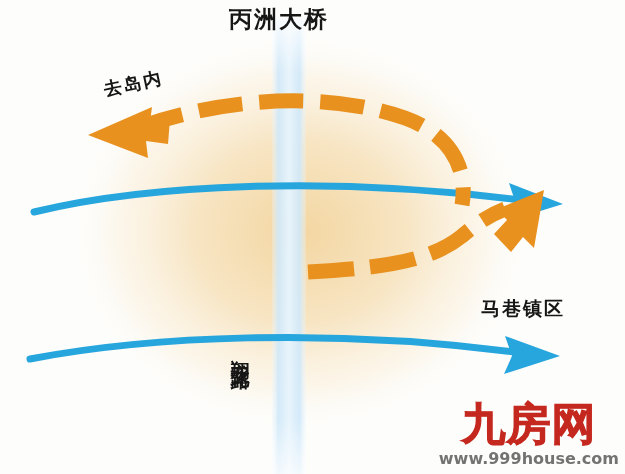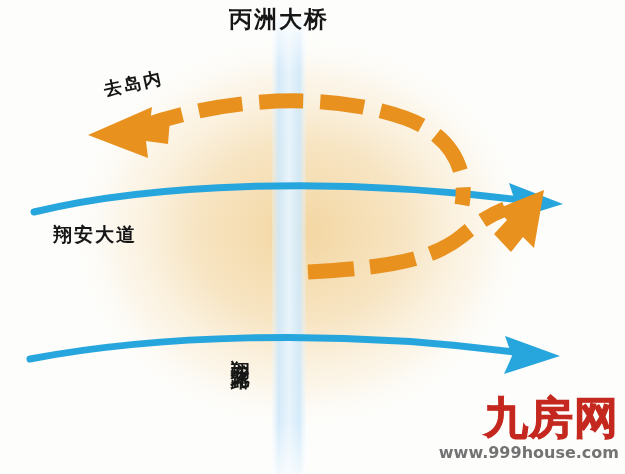--- a/index.html
+++ b/index.html
@@ -68,22 +68,22 @@
     top: 344px;
     font-size: 19px;
     writing-mode: vertical-rl;
     text-orientation: upright;
     letter-spacing: 4px;
   }
   
   #watermark {
     position: absolute;
     right: 6px;
-    bottom: 12px;
-    text-align: right;
+    bottom: 6px;
+    text-align: center;
     user-select: none;
   }
   #watermark-mark {
     font-family: "DejaVu Sans", "Liberation Sans", sans-serif;
     font-size: 44px;
     font-weight: bold;
     line-height: 1;
     letter-spacing: 1px;
     color: #c4281f;
     -webkit-text-stroke: 1px #c4281f;
@@ -151,22 +151,22 @@
       <path d="M 308 272 C 380 268, 430 262, 462 236 C 478 222, 492 214, 505 209" stroke="#e8911e" stroke-width="15" fill="none" stroke-linecap="butt" stroke-dasharray="46 16"></path>
       <polygon points="544,190 534,248 523,237 511,252 494,234 507,220 497,209" fill="#e8911e"></polygon>
     </g>
   </svg>
 
   <div class="map-label" id="label-bridge-title">丙洲大桥</div>
 
   <div class="map-label" id="label-to-island">去岛内</div>
 
 
-  <div class="map-label" id="label-xiangan-ave">翔安大道</div>
 
+  <div class="map-label" id="label-maxiang">马巷镇区</div>
 
   <div class="map-label" id="label-xiangan-north">翔安北路</div>
 
   <div id="watermark">
     <div id="watermark-mark">九房网</div>
     <div id="watermark-url">www.999house.com</div>
   </div>
 
 </div>
 

